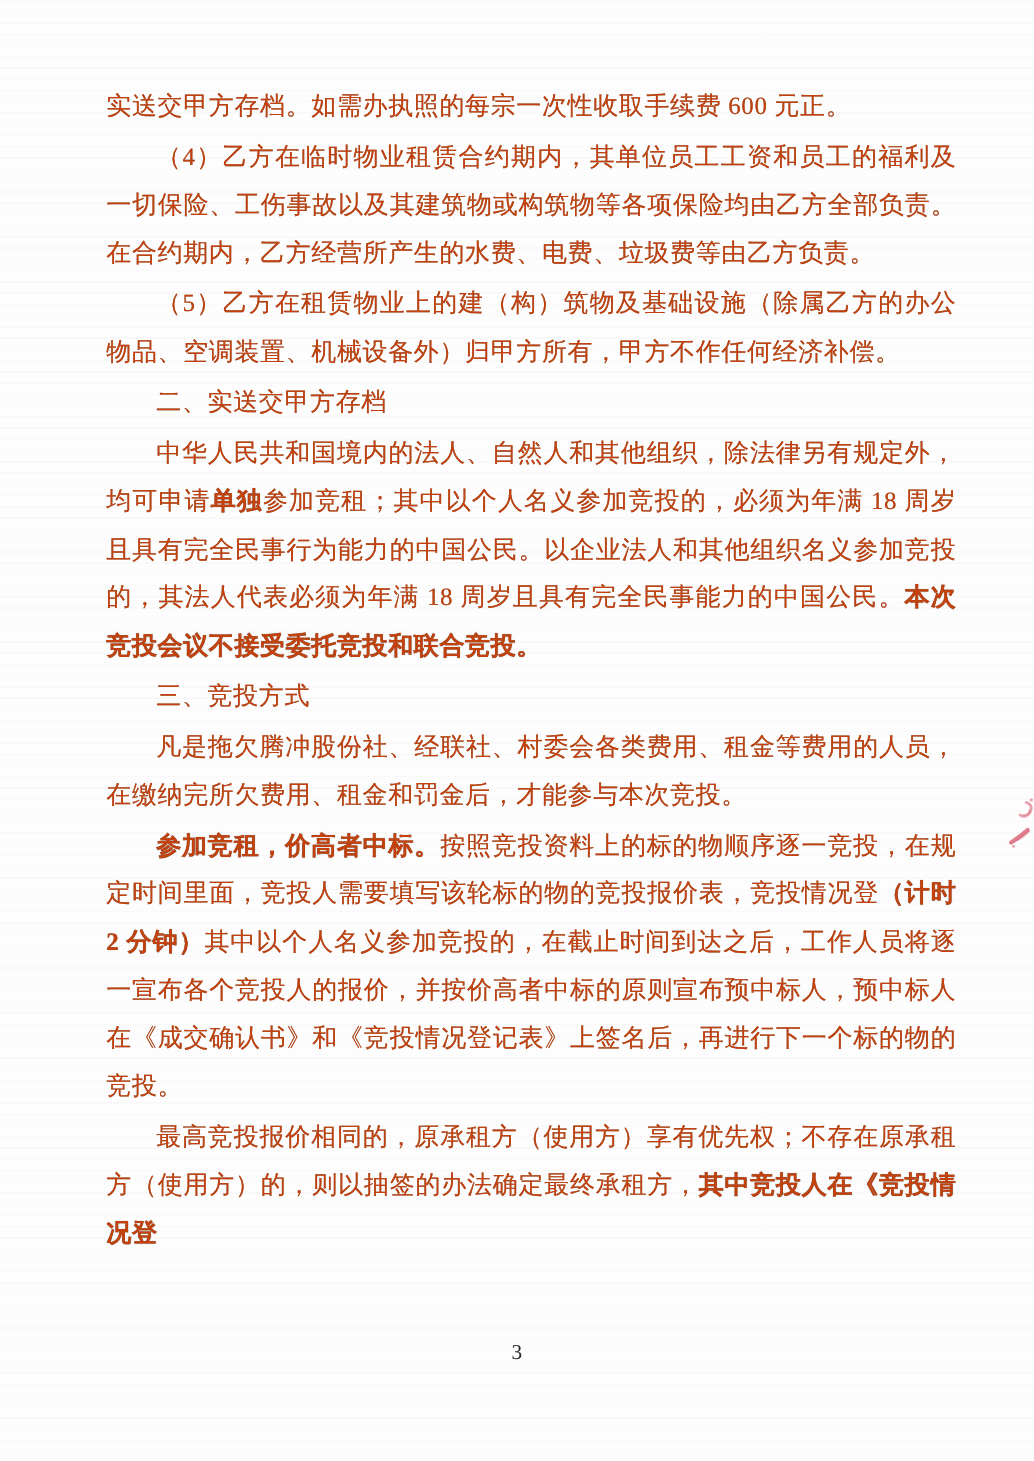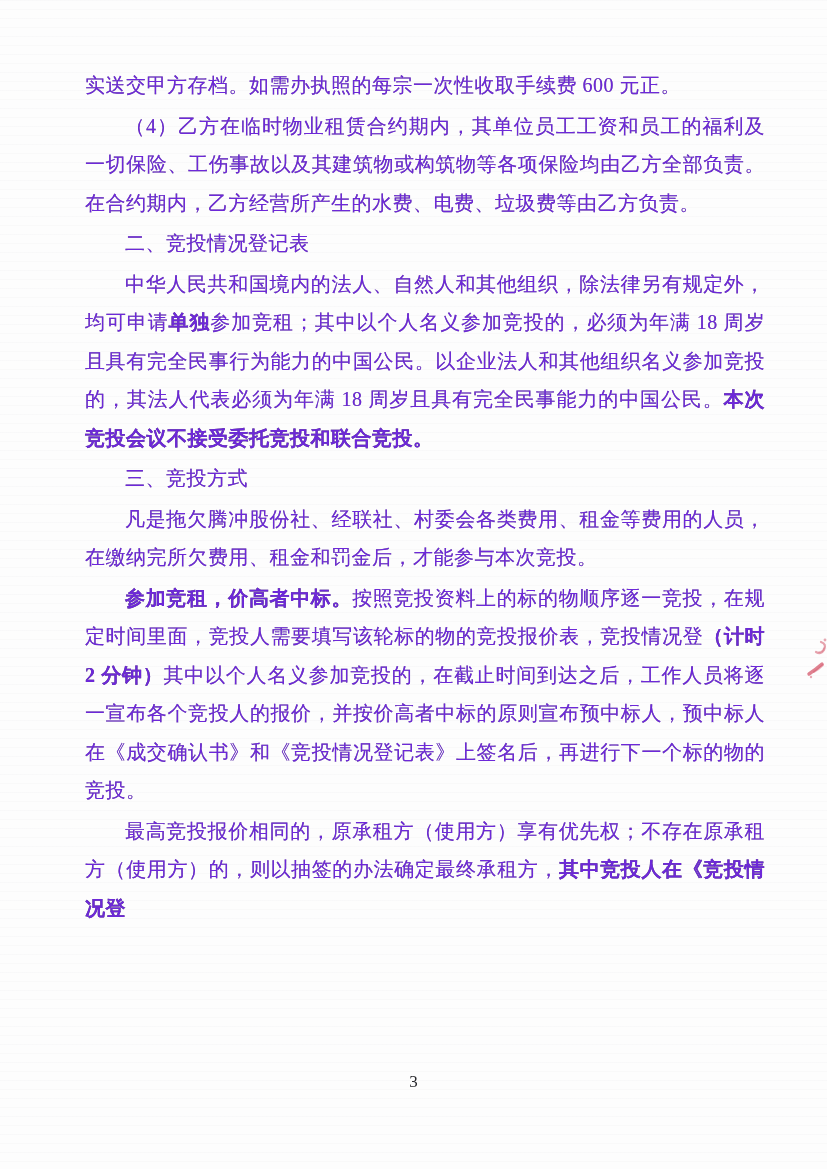--- a/index.html
+++ b/index.html
@@ -34,21 +34,21 @@
   .doc-body {
     position: absolute;
     left: 85px;
     top: 66px;
     width: 680px;
   }
   .para {
     margin: 0 0 2px 0;
     font-size: 20px;
     line-height: 38.5px;
-    color: #6d28d9;
+    color: #c2410c;
     text-align: justify;
     text-align-last: left;
     letter-spacing: 0.5px;
     text-shadow: 0 0 0.4px rgba(40,40,45,0.55);
   }
   .para.indent {
     text-indent: 2em;
     font-family: Liberation Serif, serif;
   }
   .para .bold {
@@ -80,21 +80,22 @@
 </head>
 <body>
 
 <div class="doc-page">
   <div class="scan-texture"></div>
 
   <div class="doc-body">
 
   <p class="para"><span class="">实送交甲方存档。如需办执照的每宗一次性收取手续费 600 元正。</span></p>
       <p class="para indent"><span class="">（4）乙方在临时物业租赁合约期内，其单位员工工资和员工的福利及一切保险、工伤事故以及其建筑物或构筑物等各项保险均由乙方全部负责。在合约期内，乙方经营所产生的水费、电费、垃圾费等由乙方负责。</span></p>
-      <p class="para indent"><span class="">二、竞投情况登记表</span></p>
+      <p class="para indent"><span class="">（5）乙方在租赁物业上的建（构）筑物及基础设施（除属乙方的办公物品、空调装置、机械设备外）归甲方所有，甲方不作任何经济补偿。</span></p>
+      <p class="para indent"><span class="">二、实送交甲方存档</span></p>
       <p class="para indent"><span class="">中华人民共和国境内的法人、自然人和其他组织，除法律另有规定外，均可申请</span><span class="bold">单独</span><span class="">参加竞租；其中以个人名义参加竞投的，必须为年满 18 周岁且具有完全民事行为能力的中国公民。以企业法人和其他组织名义参加竞投的，其法人代表必须为年满 18 周岁且具有完全民事能力的中国公民。</span><span class="bold">本次竞投会议不接受委托竞投和联合竞投。</span></p>
       <p class="para indent"><span class="">三、竞投方式</span></p>
       <p class="para indent"><span class="">凡是拖欠腾冲股份社、经联社、村委会各类费用、租金等费用的人员，在缴纳完所欠费用、租金和罚金后，才能参与本次竞投。</span></p>
       <p class="para indent"><span class="bold">参加竞租，价高者中标。</span><span class="">按照竞投资料上的标的物顺序逐一竞投，在规定时间里面，竞投人需要填写该轮标的物的竞投报价表，竞投情况登</span><span class="bold">（计时 2 分钟）</span><span class="">其中以个人名义参加竞投的，在截止时间到达之后，工作人员将逐一宣布各个竞投人的报价，并按价高者中标的原则宣布预中标人，预中标人在《成交确认书》和《竞投情况登记表》上签名后，再进行下一个标的物的竞投。</span></p>
       <p class="para indent"><span class="">最高竞投报价相同的，原承租方（使用方）享有优先权；不存在原承租方（使用方）的，则以抽签的办法确定最终承租方，</span><span class="bold">其中竞投人在《竞投情况登</span></p>
     </div>
 
   <div class="stamp-fragment">
     <svg width="26" height="62" viewBox="0 0 26 62" xmlns="http://www.w3.org/2000/svg">
       <g id="stamp-strokes" stroke="#d4576b" fill="none" stroke-linecap="round">

